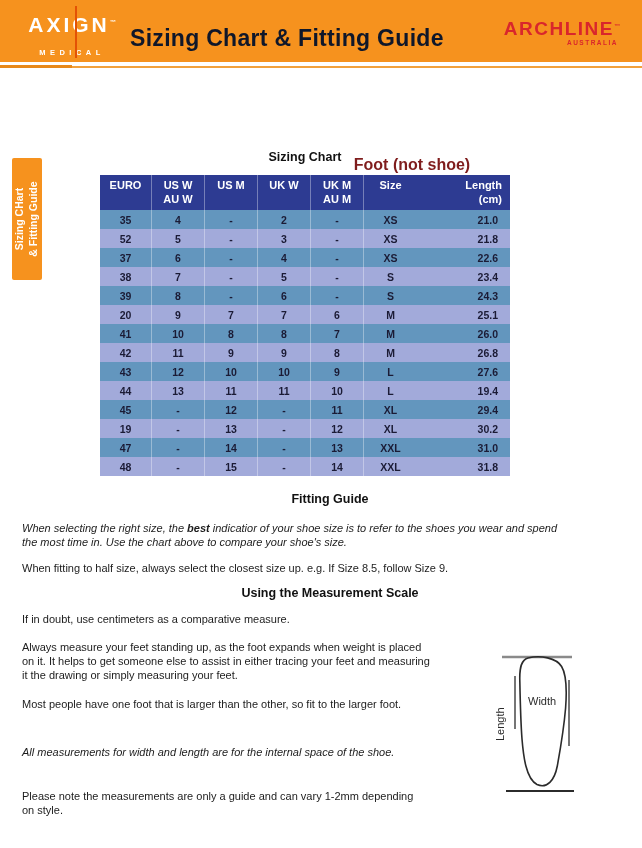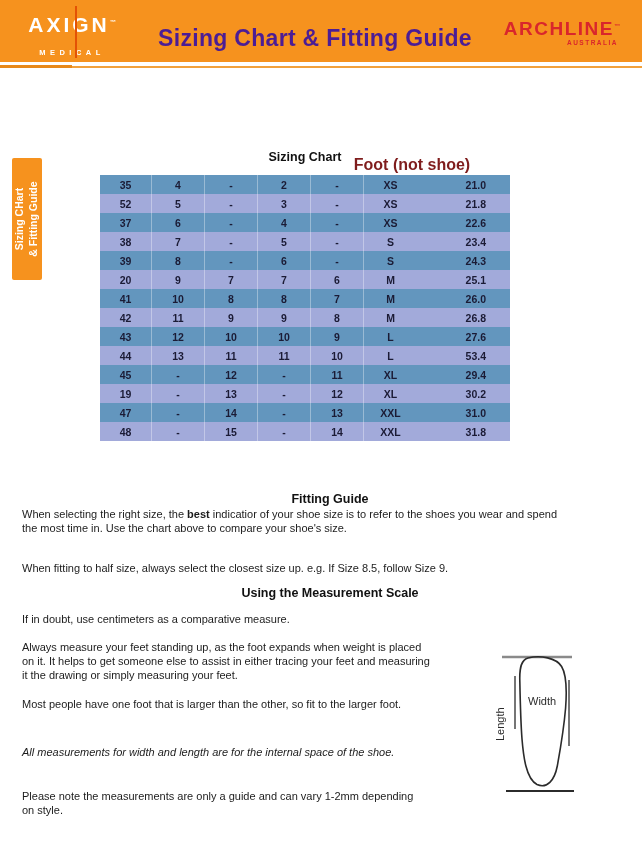--- a/index.html
+++ b/index.html
@@ -17,22 +17,22 @@
   
   .top-banner{position:absolute;left:0;top:0;width:642px;height:62px;background:var(--orange);}
   .banner-rule{position:absolute;left:0;top:66px;width:642px;height:2px;background:#F2A13C;}
   .banner-rule-left{position:absolute;left:0;top:65px;width:72px;height:3px;background:#E8891A;}
   .axign{position:absolute;left:24px;top:11px;width:96px;text-align:center;color:#fff;}
   .axign-name{font-size:21px;font-weight:bold;letter-spacing:3px;line-height:22px;}
   .axign-name sup{font-size:6px;letter-spacing:0;}
   .axign-sub{font-size:7.5px;font-weight:bold;letter-spacing:4.5px;margin-top:12px;}
   .axign-line{position:absolute;left:51px;top:-5px;width:2px;height:52px;background:#E35205;}
   .main-title{
-    position:absolute;left:130px;top:25px;width:370px;text-align:center;
-    color:#4c1d95;font-size:23px;font-weight:bold;letter-spacing:0.3px;
+    position:absolute;left:130px;top:25px;width:370px;
+    color:#0f172a;font-size:23px;font-weight:bold;letter-spacing:0.3px;
   }
   .archline{position:absolute;right:22px;top:17px;text-align:right;color:var(--red);}
   .archline-name{font-size:19px;font-weight:bold;letter-spacing:1.5px;line-height:19px;}
   .archline-name sup{font-size:6px;letter-spacing:0;}
   .archline-sub{font-size:6.5px;font-weight:bold;letter-spacing:1.5px;margin-top:1px;margin-right:2px;}
   
   .side-tab{position:absolute;left:12px;top:158px;width:30px;height:122px;background:var(--orange);border-radius:2px;}
   .side-tab-inner{
     position:absolute;left:-46px;top:46px;width:122px;height:30px;
     transform:rotate(-90deg);text-align:center;color:#fff;
@@ -51,31 +51,31 @@
     text-align:center;white-space:pre-line;padding-top:3px;
   }
   .th.c6{text-align:right;padding-right:8px;}
   .tr{height:19px;}
   .tr.even{background:var(--row-blue);}
   .tr.odd{background:var(--row-lav);}
   .td{
     box-sizing:border-box;display:flex;align-items:center;justify-content:center;
     font-size:10.5px;font-weight:bold;color:#1b1b35;
   }
-  .td.c6{justify-content:flex-end;padding-right:24px;}
+  .td.c6{justify-content:flex-end;padding-right:12px;}
   .thead .c0,.thead .c1,.thead .c2,.thead .c3,.thead .c4,
   .tr .c0,.tr .c1,.tr .c2,.tr .c3,.tr .c4{border-right:1px solid rgba(255,255,255,0.35);}
   
   .section-heading{position:absolute;left:0;width:660px;text-align:center;
     font-size:12.5px;font-weight:bold;color:#111;}
   .body-text{position:absolute;left:22px;width:606px;font-size:11px;line-height:14.2px;
     color:#1c1c1c;white-space:pre-line;}
   .body-text b{font-weight:bold;}
   #fitting-heading{top:492px;}
-  #fg-p1{top:507px;}
+  #fg-p1{top:521px;font-style:italic;}
   #fg-p2{top:561px;}
   #measure-heading{top:586px;}
   #ms-p1{top:612px;}
   #ms-p2{top:640px;}
   #ms-p3{top:697px;}
   #ms-p4{top:745px;font-style:italic;}
   #ms-p5{top:789px;}
   
   .foot-diagram{position:absolute;left:492px;top:643px;}
   .foot-diagram text{font-family:"Liberation Sans",sans-serif;font-size:11px;fill:#2b2b2b;}
@@ -102,20 +102,32 @@
   <div class="side-tab-inner">
     <div>Sizing CHart</div>
     <div>&amp; Fitting Guide</div>
   </div>
 </div>
 
 <div class="chart-title">Sizing Chart</div>
 <div class="foot-note">Foot (not shoe)</div>
 
 <div class="sizing-table">
+  <div class="thead">
+      <div class="th c0">EURO</div>
+      <div class="th c1">US W
+AU W</div>
+      <div class="th c2">US M</div>
+      <div class="th c3">UK W</div>
+      <div class="th c4">UK M
+AU M</div>
+      <div class="th c5">Size</div>
+      <div class="th c6">Length
+(cm)</div>
+    </div>
   <div>
       <div class="tr even">
         <div class="td c0">35</div>
         <div class="td c1">4</div>
         <div class="td c2">-</div>
         <div class="td c3">2</div>
         <div class="td c4">-</div>
         <div class="td c5">XS</div>
         <div class="td c6">21.0</div>
       </div>
@@ -191,21 +203,21 @@
         <div class="td c5">L</div>
         <div class="td c6">27.6</div>
       </div>
       <div class="tr odd">
         <div class="td c0">44</div>
         <div class="td c1">13</div>
         <div class="td c2">11</div>
         <div class="td c3">11</div>
         <div class="td c4">10</div>
         <div class="td c5">L</div>
-        <div class="td c6">53.4</div>
+        <div class="td c6">19.4</div>
       </div>
       <div class="tr even">
         <div class="td c0">45</div>
         <div class="td c1">-</div>
         <div class="td c2">12</div>
         <div class="td c3">-</div>
         <div class="td c4">11</div>
         <div class="td c5">XL</div>
         <div class="td c6">29.4</div>
       </div>

